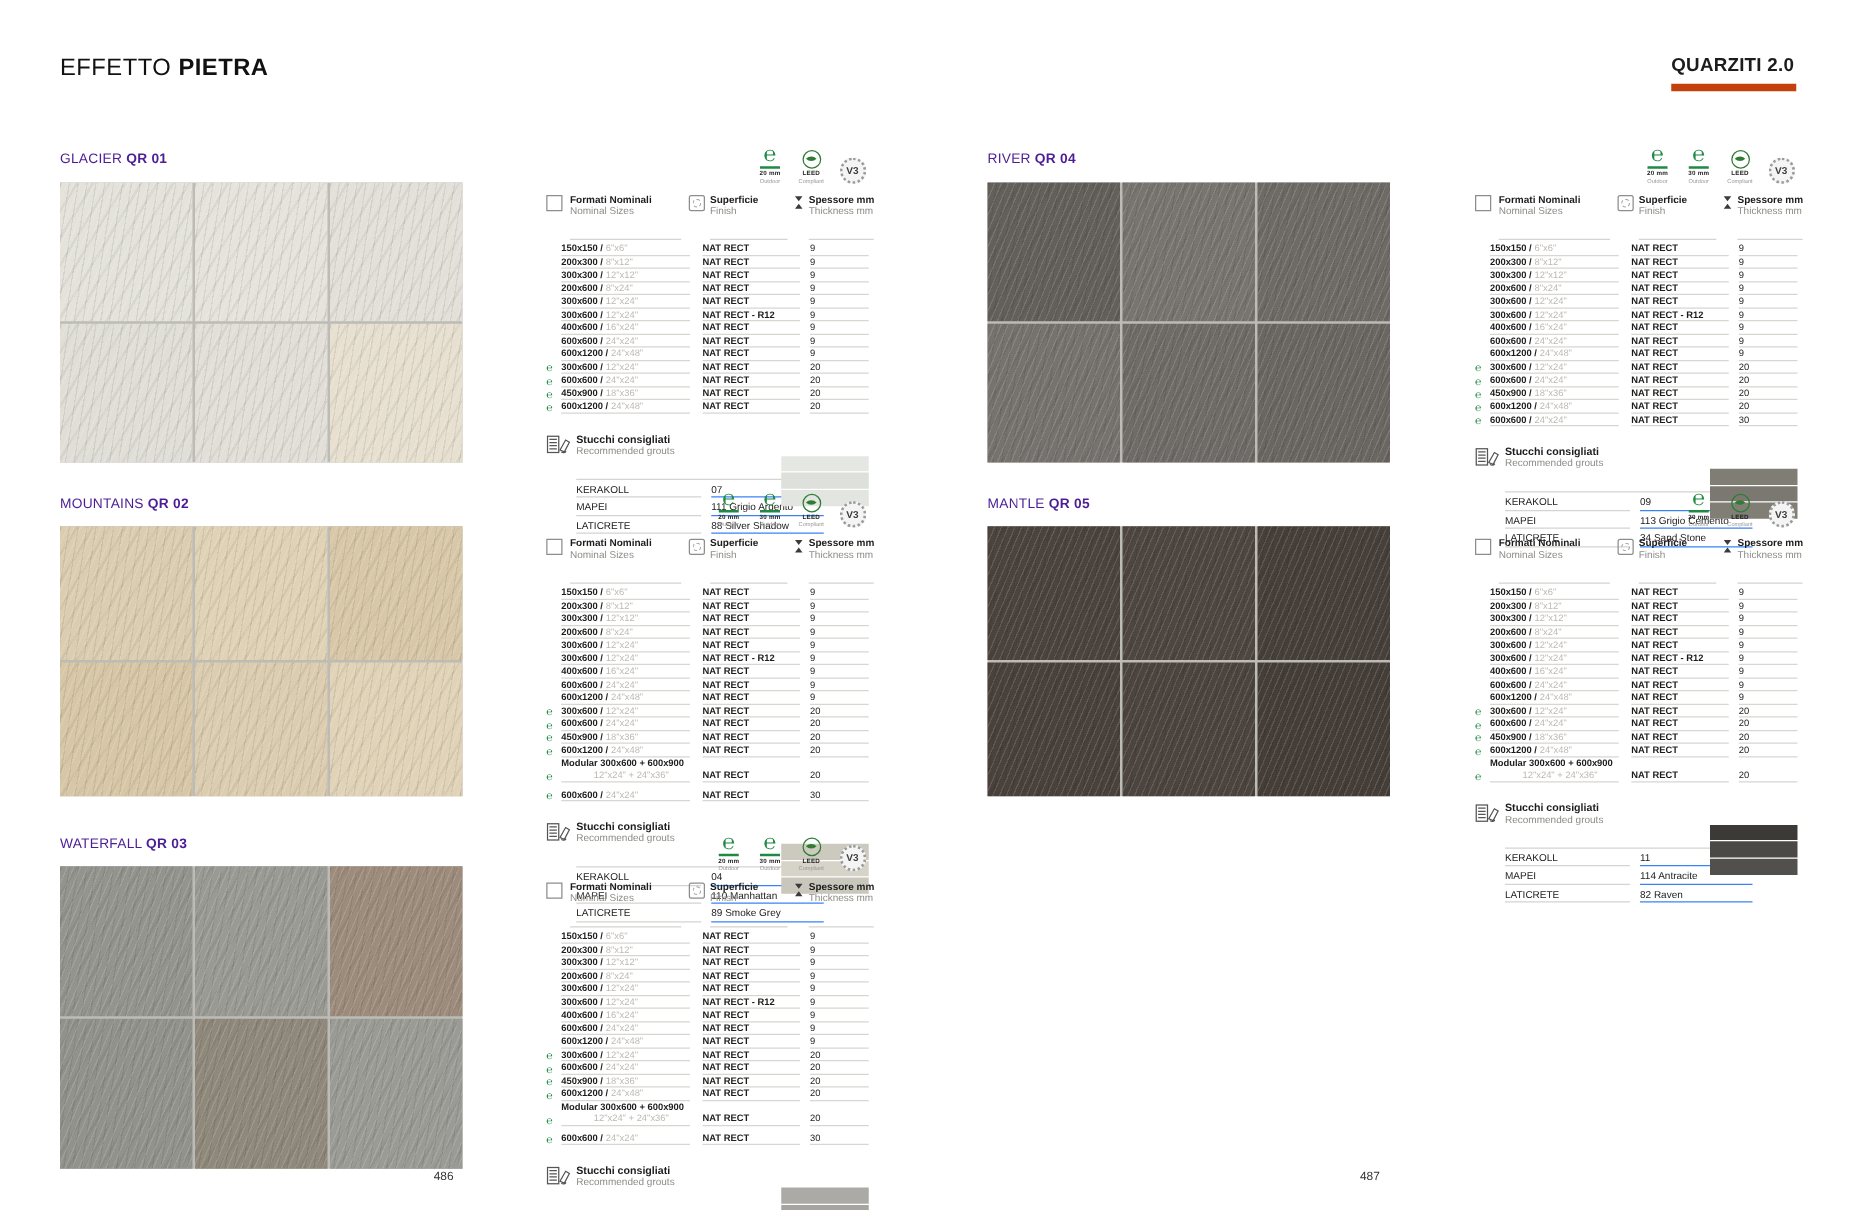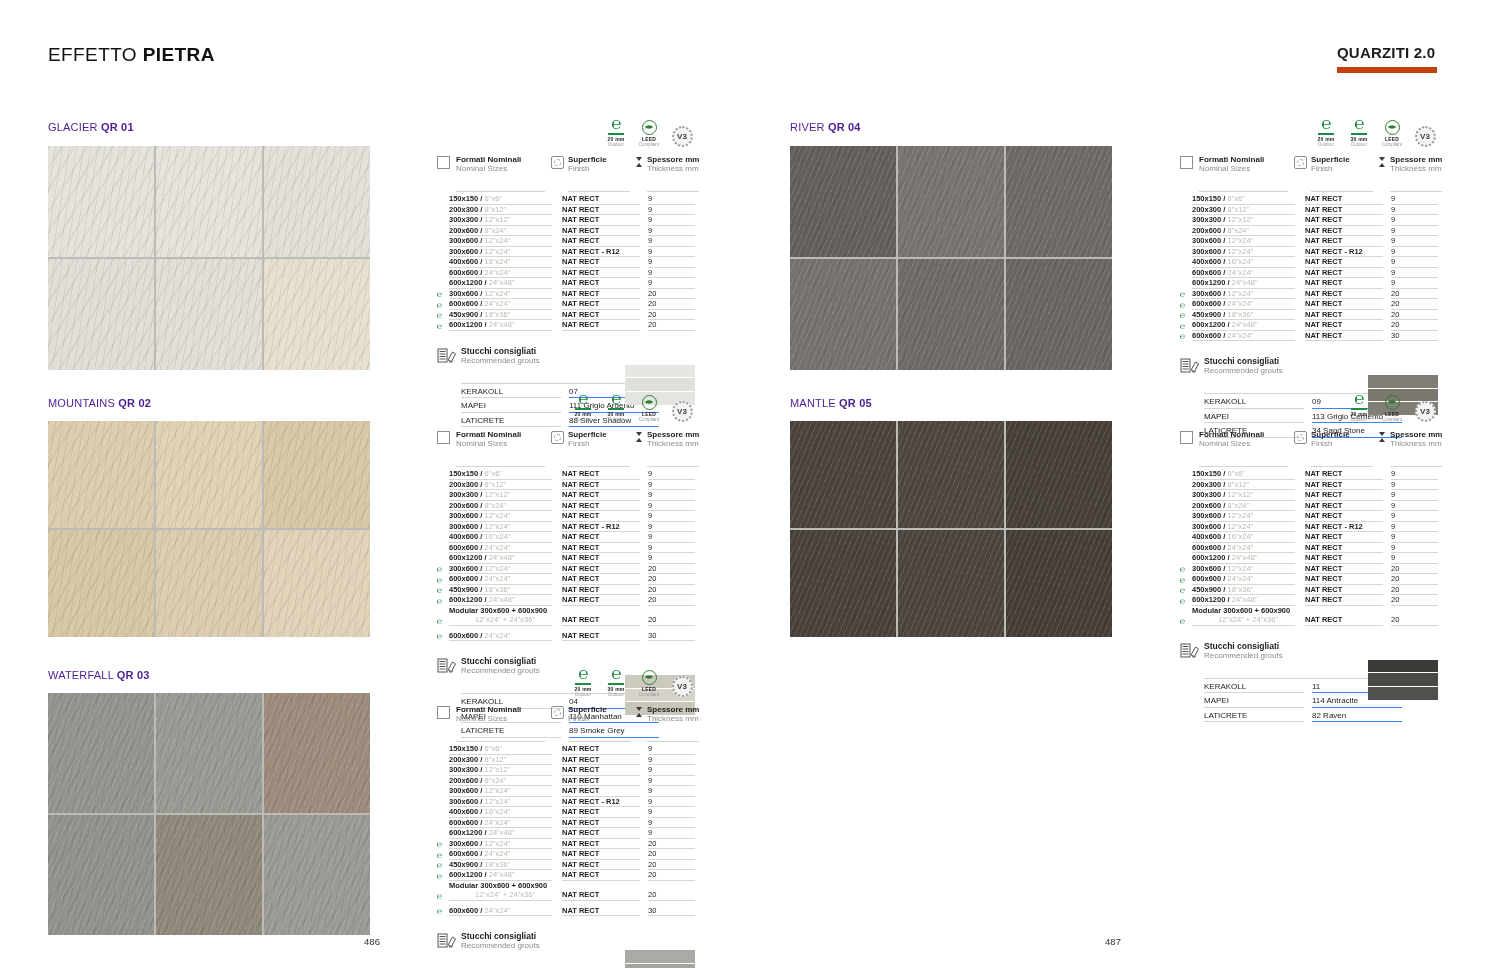--- a/index.html
+++ b/index.html
@@ -9,21 +9,21 @@
 .abs{position:absolute}
 
 
 .doc-title{font-size:19px;font-weight:400;letter-spacing:.4px;color:#111}
 .doc-title b{font-weight:700}
 .colori-label{font-size:10px;font-weight:700;letter-spacing:.2px}
 .colori-sub{font-size:10px;color:#1c1c1c;margin-top:2px}
 .collection{font-size:15px;font-weight:700;letter-spacing:.2px;width:100px;border-bottom:6px solid #c2410c;padding-bottom:6px;white-space:nowrap}
 .product-name{font-size:11px;font-weight:400;color:#4c1d95;letter-spacing:.2px}
 .product-name b{font-weight:700}
-.pagenum{font-size:9.5px;color:#333;width:50px;text-align:center}
+.pagenum{font-size:9.5px;color:#333;width:50px;text-align:left}
 
 
 .photo{display:grid;grid-template-columns:repeat(3,1fr);grid-template-rows:repeat(2,1fr);gap:2px;background:#bdbbb5}
 .tile{position:relative;overflow:hidden}
 .tile::before{content:"";position:absolute;inset:0;background:
  repeating-linear-gradient(113deg,rgba(255,255,255,.12) 0 1px,transparent 1px 5px),
  repeating-linear-gradient(99deg,rgba(0,0,0,.07) 0 1px,transparent 1px 7px),
  repeating-linear-gradient(121deg,rgba(0,0,0,.05) 0 2px,transparent 2px 11px)}
 
 

